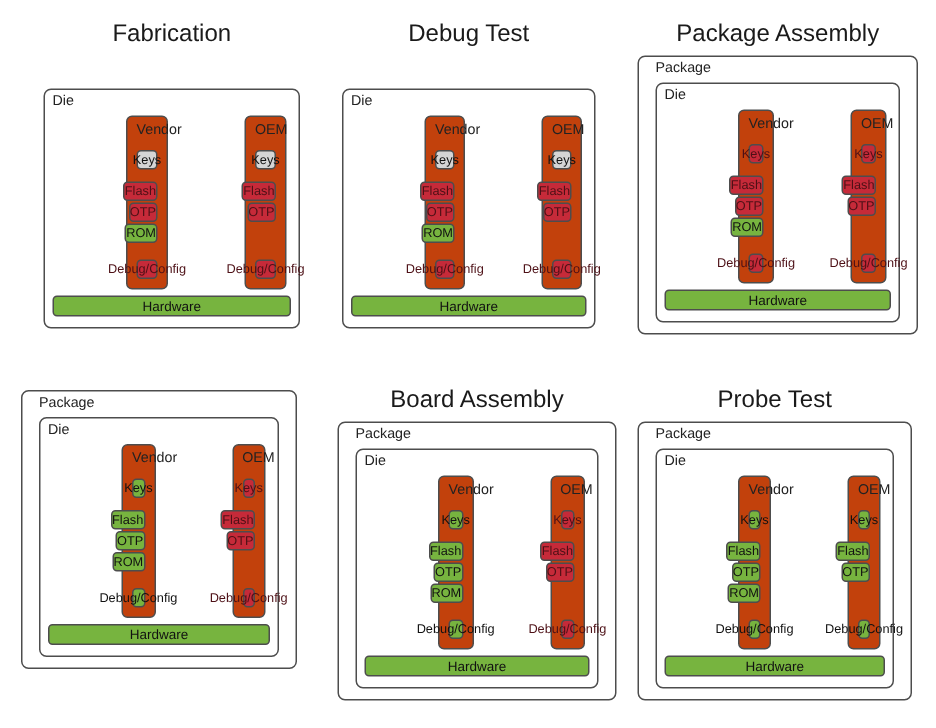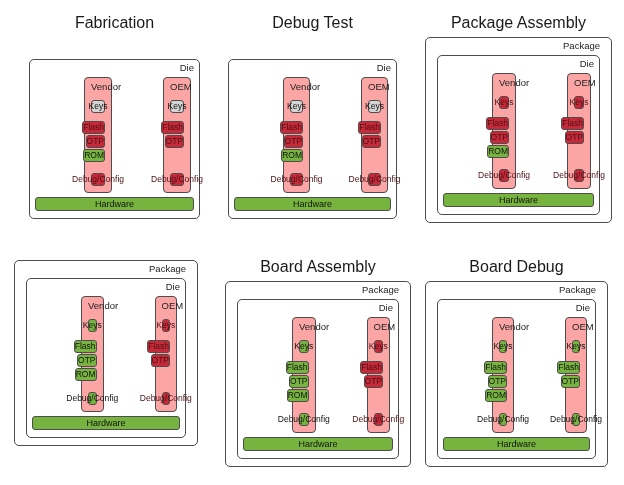--- a/index.html
+++ b/index.html
@@ -28,27 +28,27 @@
   .box{
     border:1px solid var(--c-border,#4d4d4d);
     border-radius:5px;
     background:#fff;
     box-sizing:border-box;
   }
   .package{padding:1px 11px 7px;}
   .die{padding:1px 5px 7px;}
   .box-label{
     font-size:9.5px;height:13px;line-height:13px;
-    text-align:right;color:#222;margin-bottom:3px;
+    text-align:left;color:#222;margin-bottom:3px;
   }
   .columns{display:flex;gap:5px;margin:0 3px;}
   .col{
     flex:1;min-width:0;
     border:1px solid var(--c-border,#4d4d4d);
-    border-radius:4px;background:#fca5a5;
+    border-radius:4px;background:#c2410c;
     padding:2px 6px 6px;box-sizing:border-box;margin-left:46px;
   }
   .col-label{
     font-size:9.5px;height:13px;line-height:13px;
     text-align:center;color:#222;margin-bottom:7px;
   }
   .block{
     height:13px;box-sizing:border-box;
     border:1.5px solid var(--c-border,#4d4d4d);
     border-radius:3px;
@@ -213,21 +213,21 @@
               <div class="block fill-red">OTP</div>
             </div>
             <div class="block fill-red">Debug/Config</div>
           </div>
         </div>
         <div class="block hardware fill-green">Hardware</div>
       </div>
     </div>
   </div>
     <div class="panel p5 has-package">
-    <div class="panel-title">Board Debug</div>
+    <div class="panel-title">Probe Test</div>
     <div class="box package">
       <div class="box-label">Package</div>
       <div class="box die">
         <div class="box-label">Die</div>
         <div class="columns">
           <div class="col">
             <div class="col-label">Vendor</div>
             <div class="block fill-green">Keys</div>
             <div class="mid-group">
               <div class="block fill-green">Flash</div>

